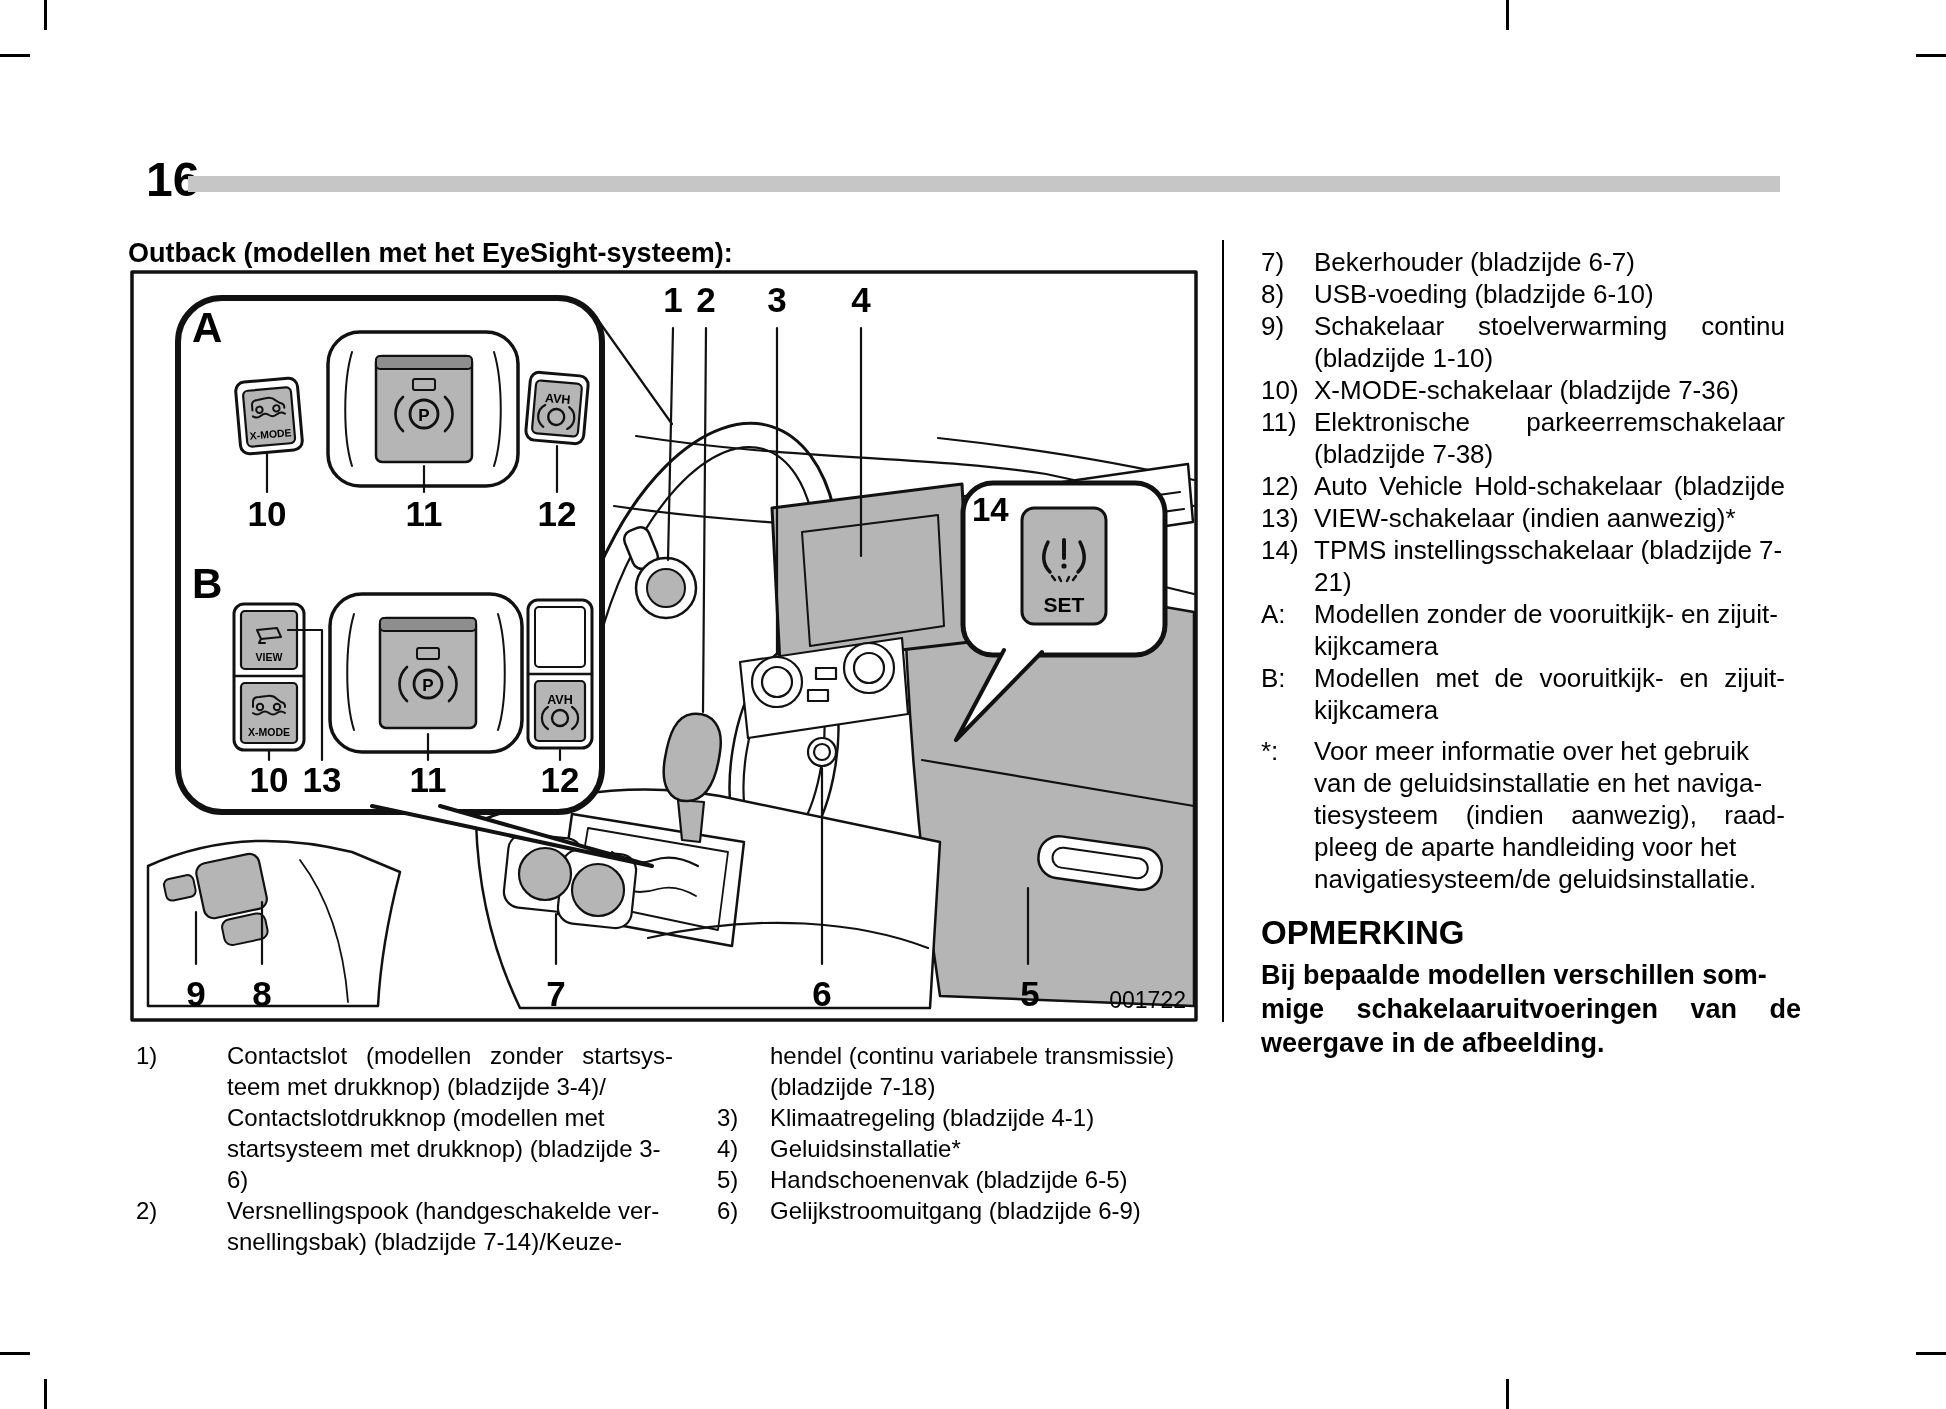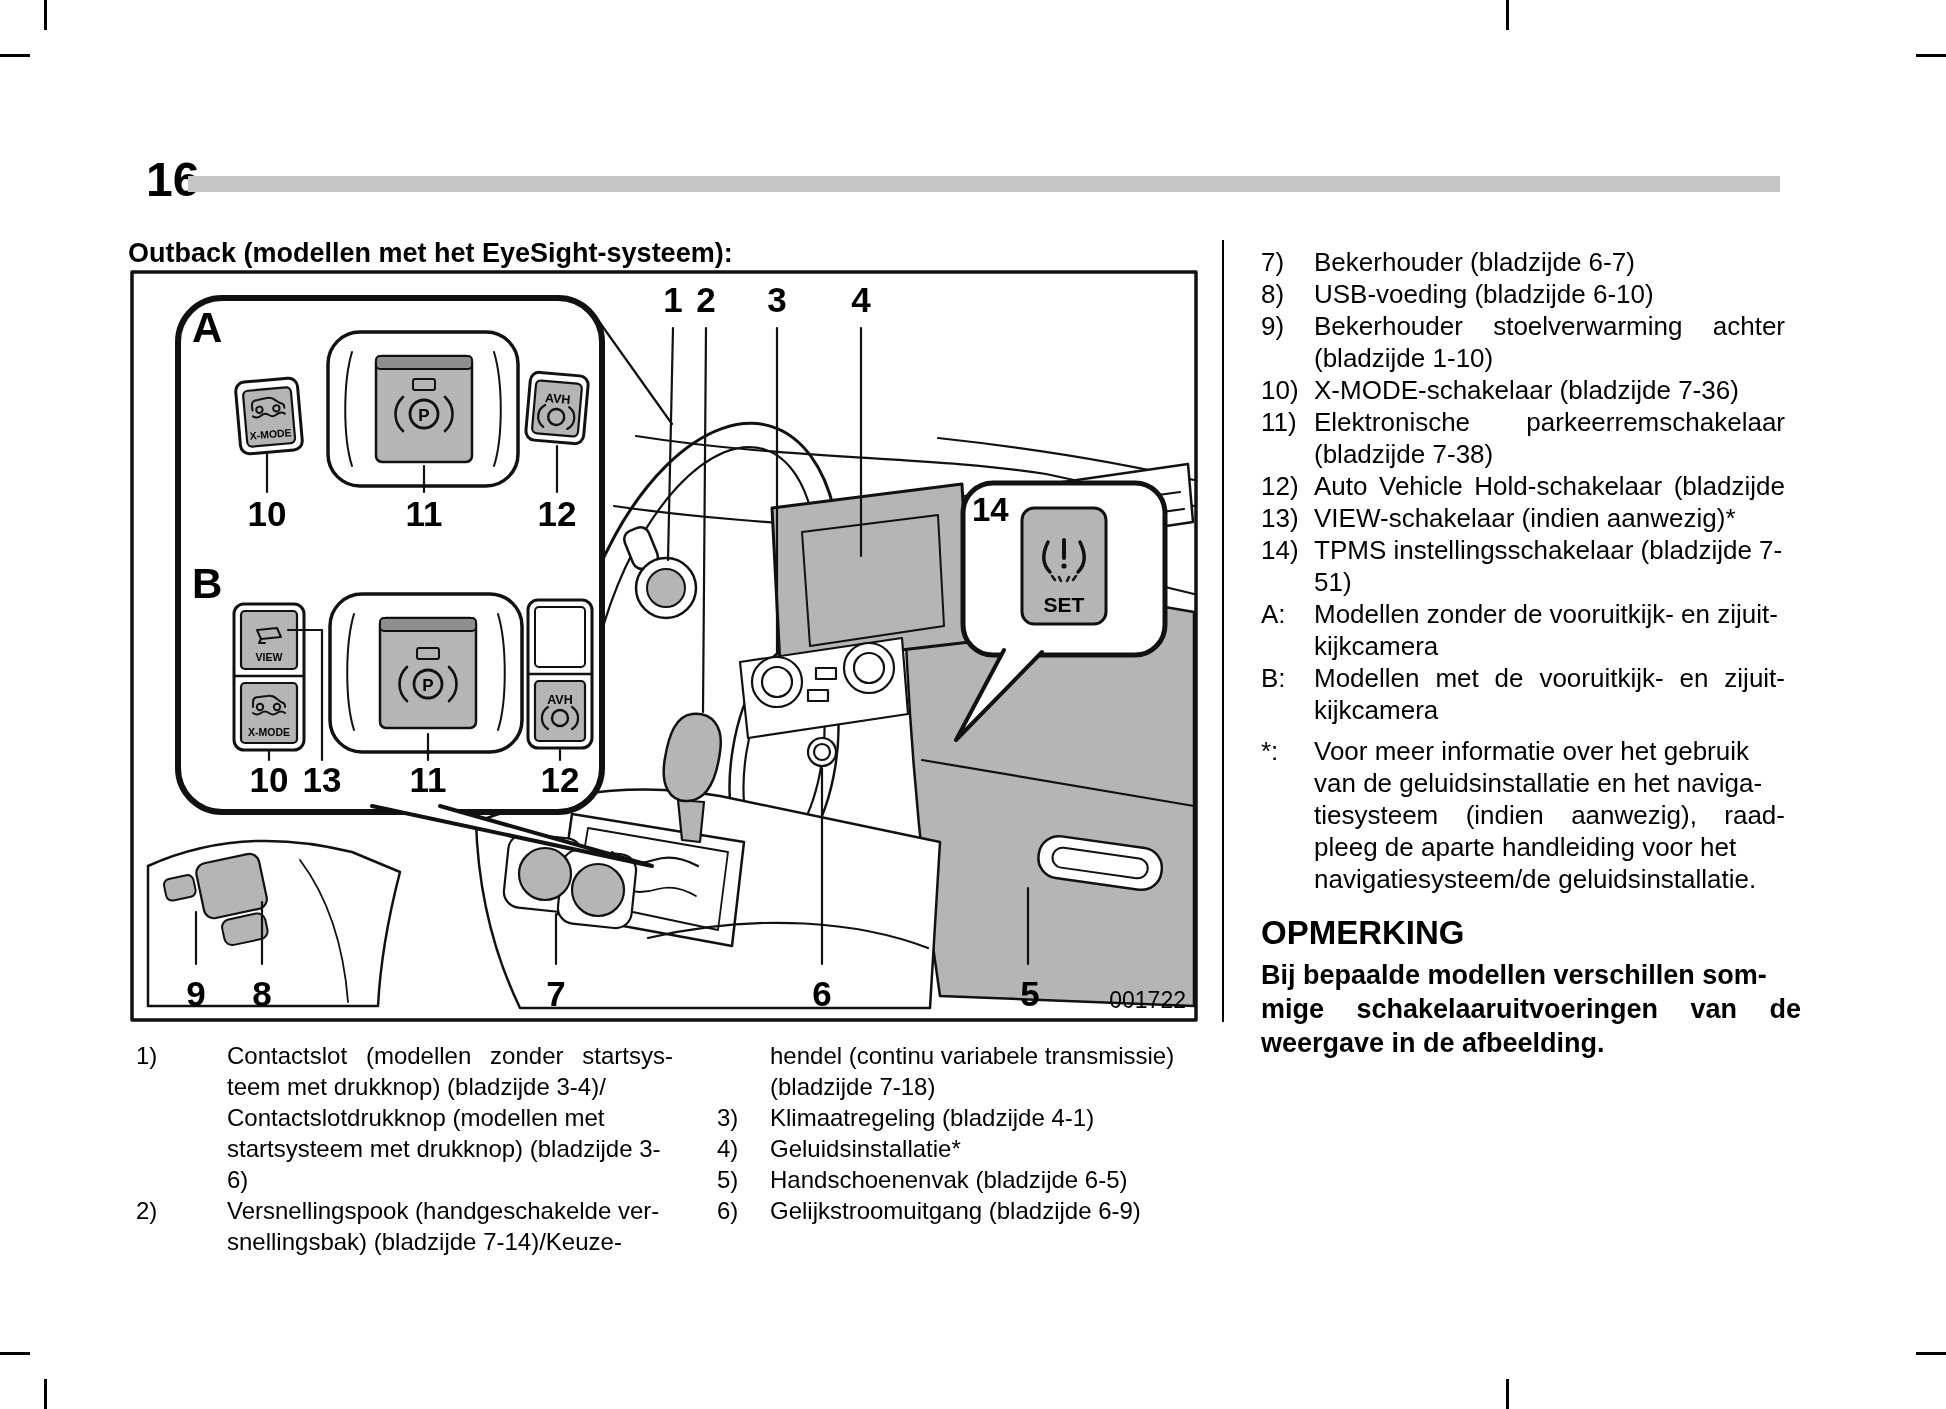--- a/index.html
+++ b/index.html
@@ -361,21 +361,21 @@
     </div>
     <div class="ri">
       <div class="n">8)</div>
       <div class="t">
           <div class="ln">USB-voeding (bladzijde 6-10)</div>
         </div>
     </div>
     <div class="ri">
       <div class="n">9)</div>
       <div class="t">
-        <div class="ln just">Bekerhouder stoelverwarming achter</div>
+        <div class="ln just">Schakelaar stoelverwarming continu</div>
         <div class="ln">(bladzijde 1-10)</div>
       </div>
     </div>
     <div class="ri">
       <div class="n">10)</div>
       <div class="t">
           <div class="ln">X-MODE-schakelaar (bladzijde 7-36)</div>
         </div>
     </div>
     <div class="ri">
@@ -394,21 +394,21 @@
     <div class="ri">
       <div class="n">13)</div>
       <div class="t">
           <div class="ln">VIEW-schakelaar (indien aanwezig)*</div>
         </div>
     </div>
     <div class="ri">
       <div class="n">14)</div>
       <div class="t">
         <div class="ln">TPMS instellingsschakelaar (bladzijde 7-</div>
-        <div class="ln">51)</div>
+        <div class="ln">21)</div>
       </div>
     </div>
     <div class="ri">
       <div class="n">A:</div>
       <div class="t">
         <div class="ln">Modellen zonder de vooruitkijk- en zijuit-</div>
         <div class="ln">kijkcamera</div>
       </div>
     </div>
     <div class="ri">

